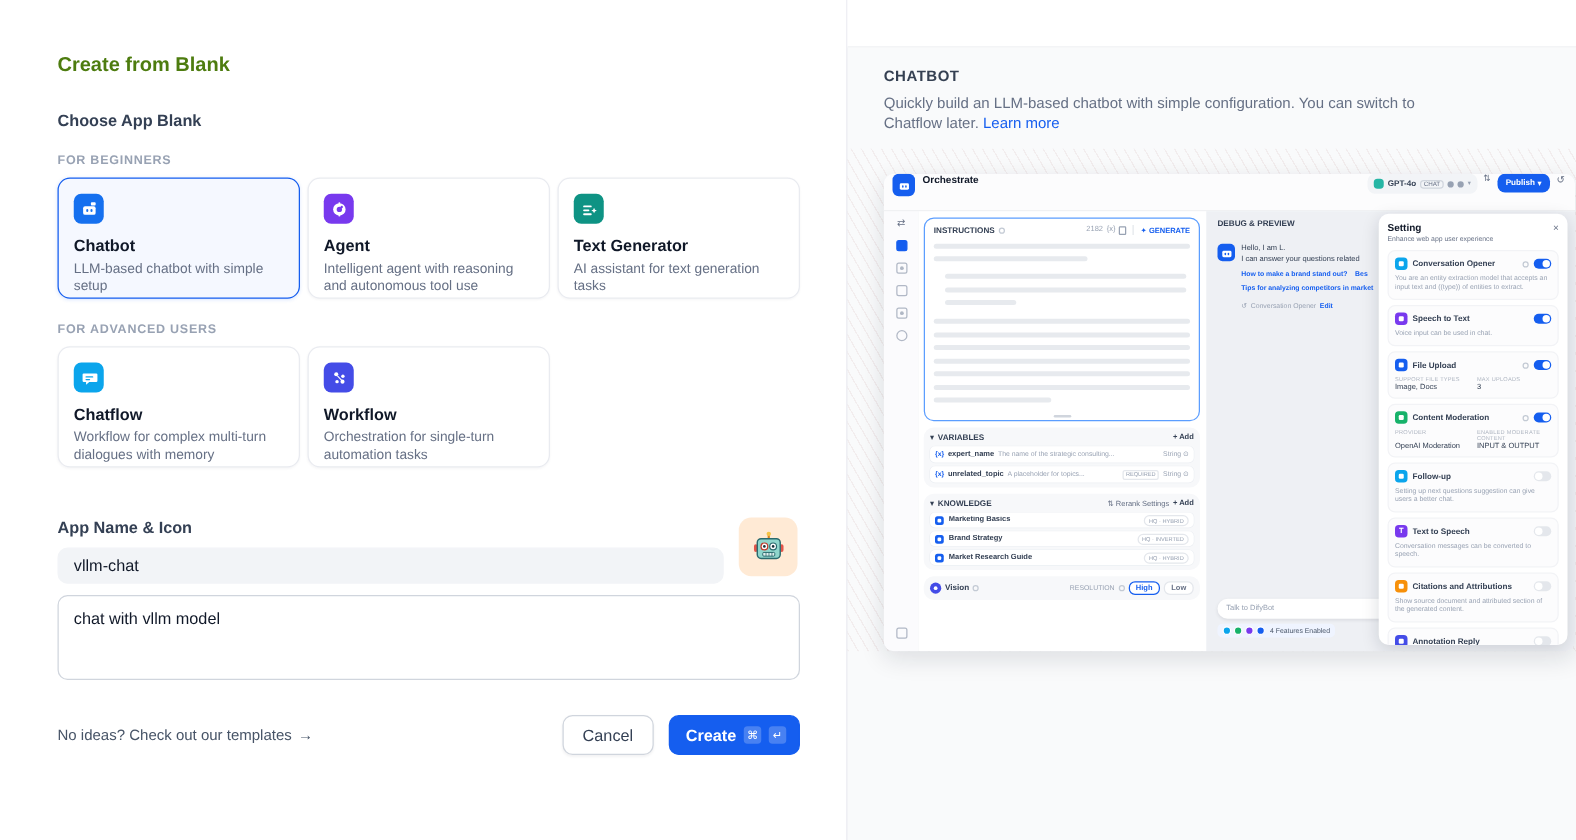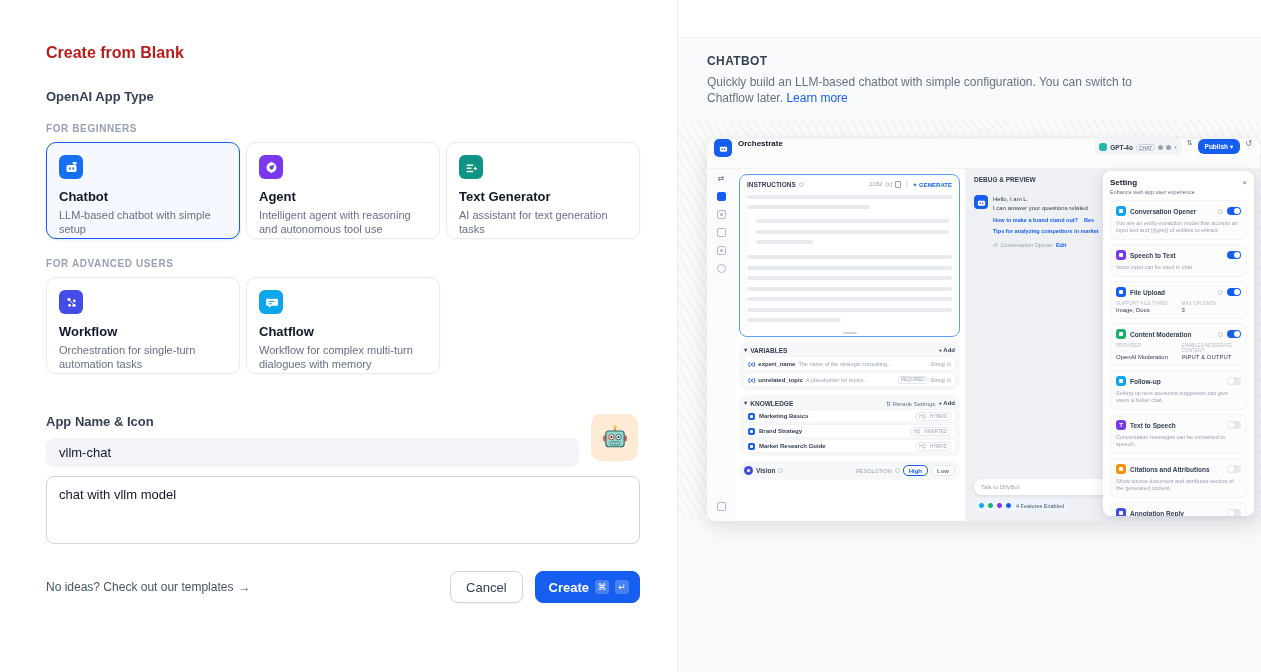--- a/index.html
+++ b/index.html
@@ -1,21 +1,21 @@
 <!DOCTYPE html>
 <html><head>
 <meta charset="utf-8">
 <style>
   * { margin:0; padding:0; box-sizing:border-box; }
   html,body { width:1261px; height:672px; overflow:hidden; }
   body { font-family:"Liberation Sans","DejaVu Sans",sans-serif; background:#fff; display:flex; color:#101828; }
 
   
   .left { width:677px; height:672px; background:#fff; padding:44px 37px 0 46px; flex:none; }
-  .m-title { font-size:16px; font-weight:700; color:#b91c1c; }
+  .m-title { font-size:16px; font-weight:700; color:#4d7c0f; }
   .m-sub { font-size:13px; font-weight:700; color:#344054; margin-top:27px; }
   .grp { font-size:10px; font-weight:700; color:#98a2b3; letter-spacing:.6px; margin-top:19px; }
   .cards { display:flex; gap:6px; margin-top:8px; }
   .card { width:194px; height:97px; background:#fff; border:1px solid #e9ebf0; border-radius:10px; padding:12px; cursor:pointer; box-shadow:0 1px 2px rgba(16,24,40,.04); }
   .card.sel { border:1.5px solid #155eef; background:#f5f8ff; box-shadow:0 1px 3px rgba(21,94,239,.15); }
   .ticon { width:24px; height:24px; border-radius:6px; display:flex; align-items:center; justify-content:center; margin-bottom:10px; }
   .ticon svg { width:15px; height:15px; }
   .bg-blue{background:#1570ef} .bg-purple{background:#7839ee} .bg-teal{background:#0e9384} .bg-sky{background:#0ba5ec} .bg-indigo{background:#444ce7}
   .cname { font-size:13px; font-weight:700; color:#101828; margin-bottom:4px; }
   .cdesc { font-size:11px; line-height:14px; color:#667085; }
@@ -146,21 +146,21 @@
   .fdesc { font-size:5.5px; line-height:7px; color:#98a2b3; margin-top:4px; }
   .fmeta { display:grid; grid-template-columns:1fr 1fr; gap:1px 6px; margin-top:4px; }
   .ml { font-size:4.5px; color:#b0b7c3; letter-spacing:.2px; }
   .mv { font-size:6px; color:#344054; }
 </style>
 </head>
 <body>
 
 <div class="left">
   <div class="m-title">Create from Blank</div>
-  <div class="m-sub">OpenAI App Type</div>
+  <div class="m-sub">Choose App Blank</div>
 
   <div class="grp">FOR BEGINNERS</div>
   <div class="cards">
     <div class="card sel">
       <div class="ticon bg-blue">
         <svg viewBox="0 0 24 24">
             <rect x="4" y="8" width="16" height="11" rx="2.5" fill="#fff"></rect>
             <rect x="8" y="11.5" width="2.6" height="4" rx="1.3" fill="#1570ef"></rect>
             <rect x="13.4" y="11.5" width="2.6" height="4" rx="1.3" fill="#1570ef"></rect>
             <rect x="14" y="3" width="6" height="4" rx="1" fill="#fff"></rect>
@@ -192,42 +192,42 @@
           </svg>
       </div>
       <div class="cname">Text Generator</div>
       <div class="cdesc">AI assistant for text generation tasks</div>
     </div>
   </div>
 
   <div class="grp">FOR ADVANCED USERS</div>
   <div class="cards">
     <div class="card">
+      <div class="ticon bg-sky">
+        <svg viewBox="0 0 24 24">
+            <path d="M4 6 h16 a1.5 1.5 0 0 1 1.5 1.5 v8 a1.5 1.5 0 0 1 -1.5 1.5 h-9 l-4 3.5 v-3.5 h-3 a1.5 1.5 0 0 1 -1.5 -1.5 v-8 A1.5 1.5 0 0 1 4 6Z" fill="#fff" transform="translate(0.8,0)"></path>
+            <rect x="7" y="9.5" width="10" height="1.8" rx=".9" fill="#0ba5ec"></rect>
+            <rect x="7" y="13" width="6" height="1.8" rx=".9" fill="#0ba5ec"></rect>
+          </svg>
+      </div>
+      <div class="cname">Chatflow</div>
+      <div class="cdesc">Workflow for complex multi-turn dialogues with memory</div>
+    </div>
+    <div class="card">
       <div class="ticon bg-indigo">
         <svg viewBox="0 0 24 24">
             <circle cx="8" cy="7" r="2.6" fill="#fff"></circle>
             <circle cx="16.5" cy="9.5" r="2.2" fill="#fff"></circle>
             <circle cx="9" cy="16.5" r="2.2" fill="#fff"></circle>
             <circle cx="16" cy="16.5" r="2.6" fill="#fff"></circle>
             <path d="M9.5 9 L15 15" stroke="#fff" stroke-width="1.4"></path>
           </svg>
       </div>
       <div class="cname">Workflow</div>
       <div class="cdesc">Orchestration for single-turn automation tasks</div>
-    </div>
-    <div class="card">
-      <div class="ticon bg-sky">
-        <svg viewBox="0 0 24 24">
-            <path d="M4 6 h16 a1.5 1.5 0 0 1 1.5 1.5 v8 a1.5 1.5 0 0 1 -1.5 1.5 h-9 l-4 3.5 v-3.5 h-3 a1.5 1.5 0 0 1 -1.5 -1.5 v-8 A1.5 1.5 0 0 1 4 6Z" fill="#fff" transform="translate(0.8,0)"></path>
-            <rect x="7" y="9.5" width="10" height="1.8" rx=".9" fill="#0ba5ec"></rect>
-            <rect x="7" y="13" width="6" height="1.8" rx=".9" fill="#0ba5ec"></rect>
-          </svg>
-      </div>
-      <div class="cname">Chatflow</div>
-      <div class="cdesc">Workflow for complex multi-turn dialogues with memory</div>
     </div>
   </div>
 
   <div class="name-row">
     <div class="name-col">
       <div class="flabel">App Name &amp; Icon</div>
       <input class="app-input" type="text" value="vllm-chat" style="">
     </div>
     <div class="icon-tile">
       <svg viewBox="0 0 32 32">

